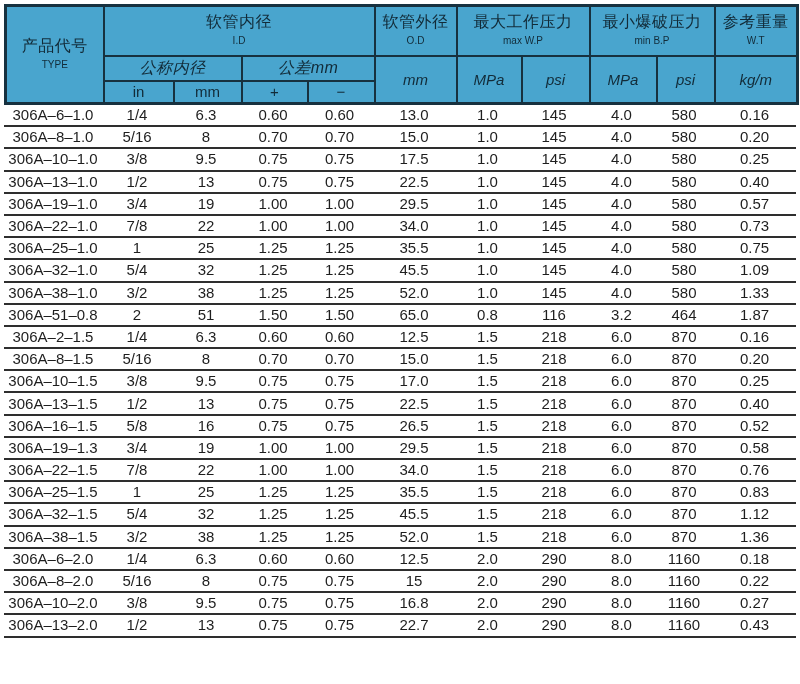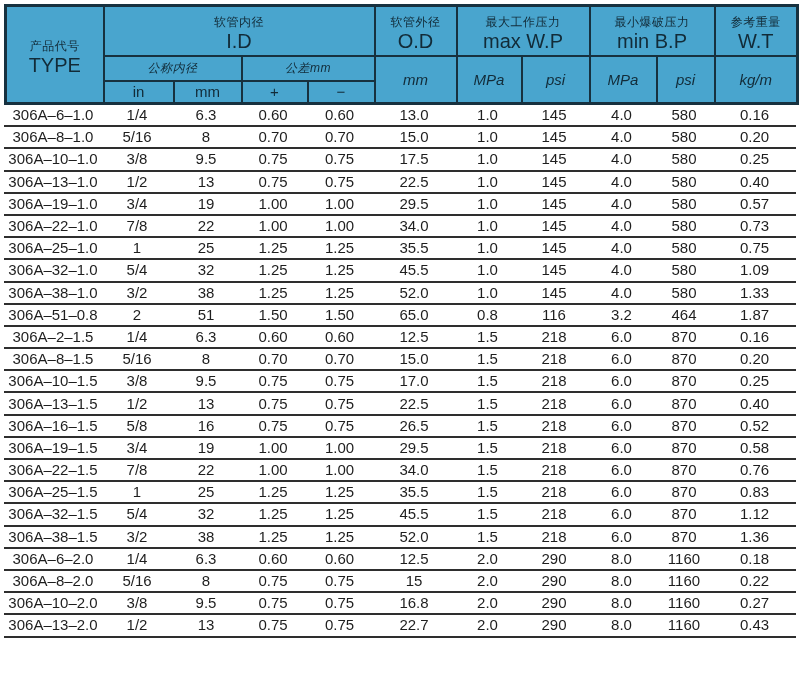--- a/index.html
+++ b/index.html
@@ -16,22 +16,22 @@
   table.hdr th {
     background: #49a5ce;
     border: 2px solid #17313f;
     color: #122b38;
     font-weight: 400;
     text-align: center;
     vertical-align: middle;
     padding: 0;
     overflow: hidden;
   }
-  .zh { font-size: 12px; line-height: 20px; letter-spacing: 0.5px; }
-  .en { font-size: 20px; line-height: 18px; }
+  .zh { font-size: 16px; line-height: 20px; letter-spacing: 0.5px; }
+  .en { font-size: 10px; line-height: 18px; }
   .r1 { height: 50px; }
   .r2 { height: 25px; font-style: italic; }
   .r3 { height: 23px; }
   .unit { font-size: 15px; }
 
   
   table.dat td {
     border-bottom: 2px solid #2e2e2e;
     text-align: center;
     vertical-align: middle;
@@ -313,21 +313,21 @@
           <td>0.75</td>
           <td>0.75</td>
           <td>26.5</td>
           <td>1.5</td>
           <td>218</td>
           <td>6.0</td>
           <td>870</td>
           <td>0.52</td>
         </tr>
         <tr>
-          <td>306A–19–1.5</td>
+          <td>306A–19–1.3</td>
           <td>3/4</td>
           <td>19</td>
           <td>1.00</td>
           <td>1.00</td>
           <td>29.5</td>
           <td>1.5</td>
           <td>218</td>
           <td>6.0</td>
           <td>870</td>
           <td>0.58</td>

